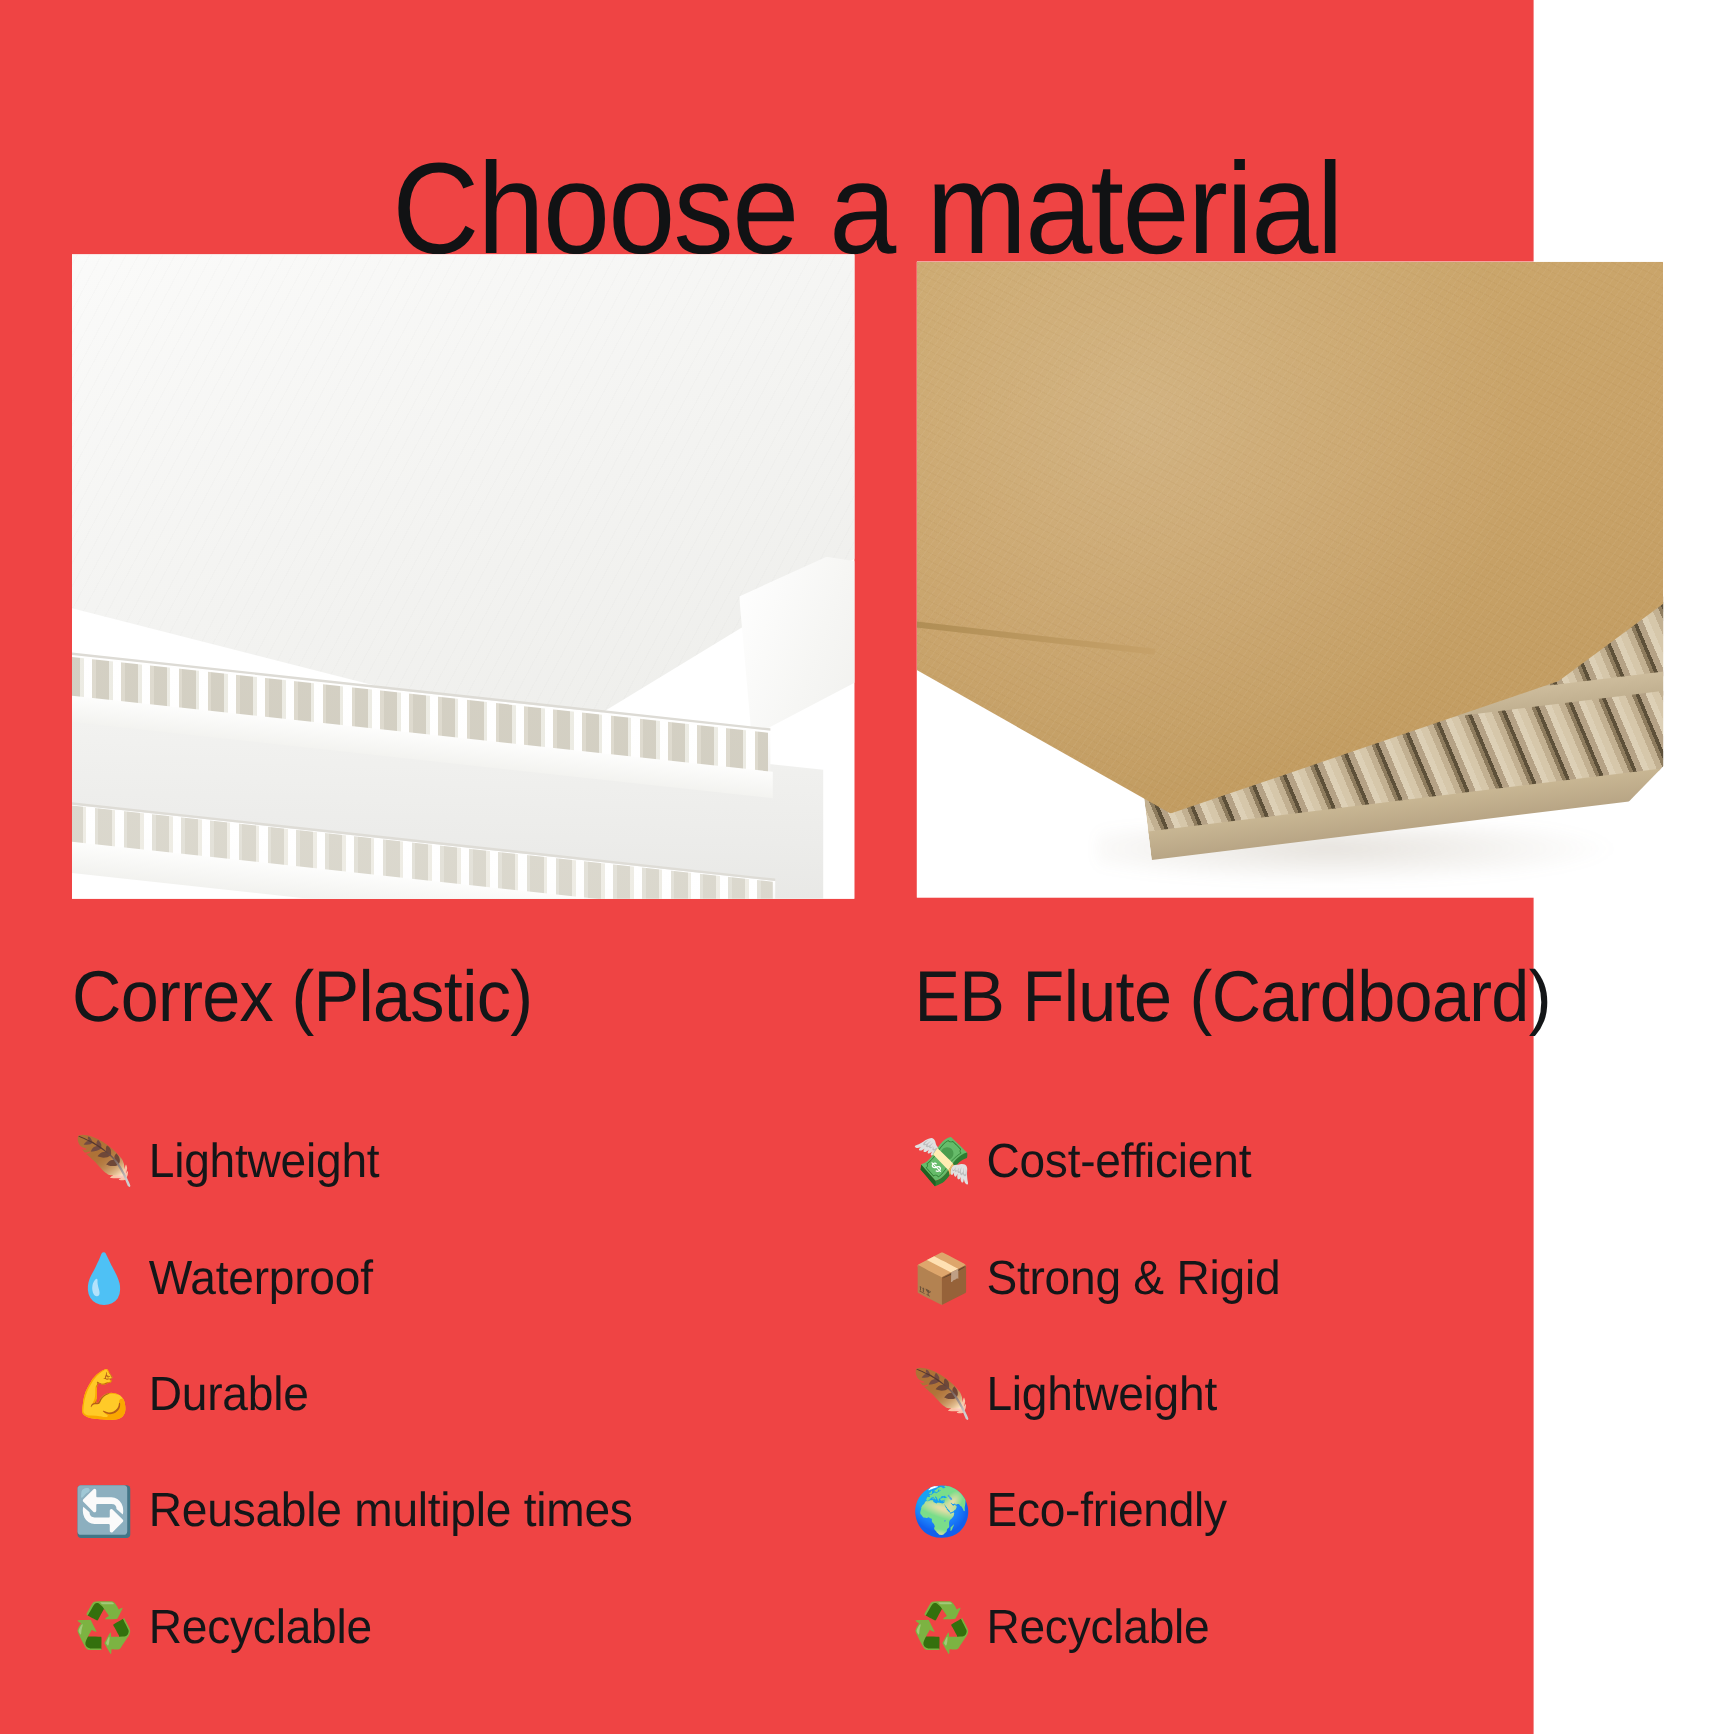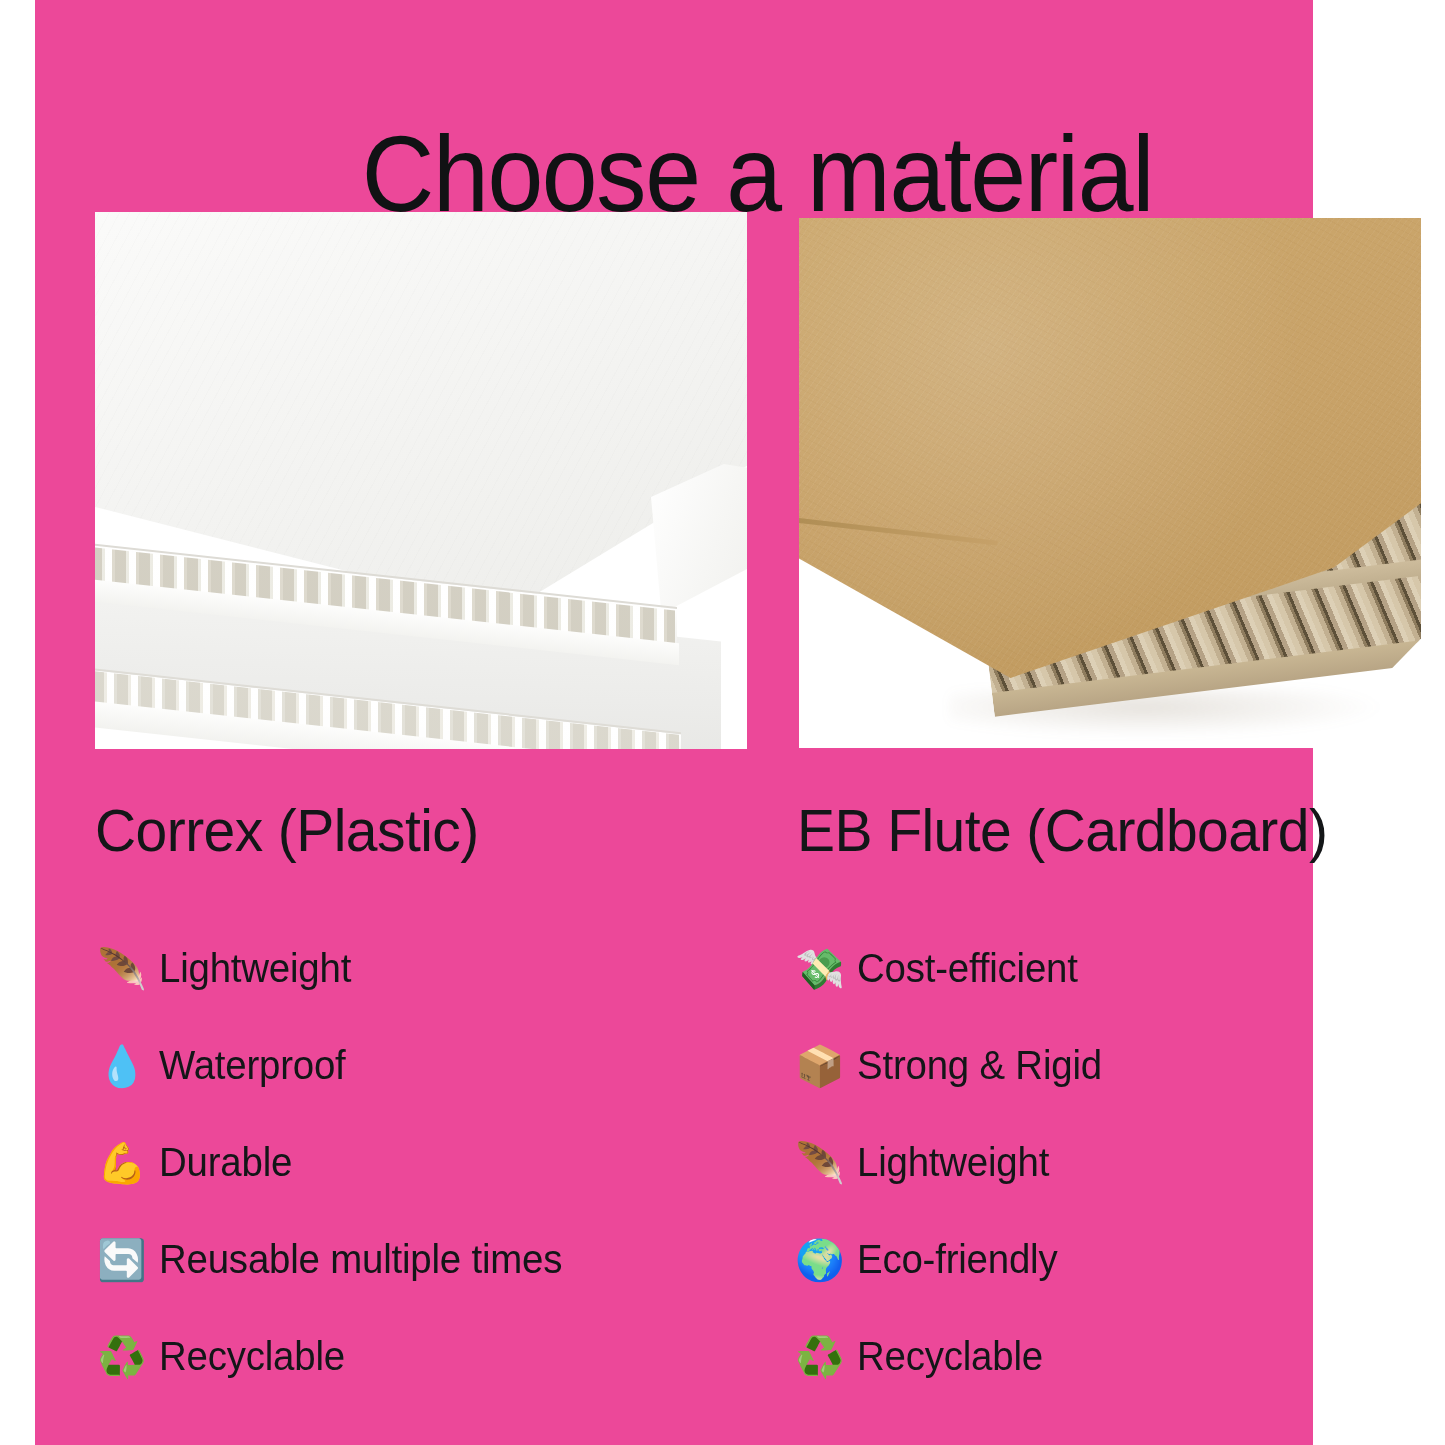--- a/index.html
+++ b/index.html
@@ -13,22 +13,21 @@
     font-family: "Liberation Sans", sans-serif;
     color: #17181a;
     overflow: hidden;
     position: relative;
   }
 
   .page {
     position: relative;
     width: 1278px;
     height: 1445px;
-    background: #ec4899;
-    margin-left: 35px;
+    background: #ef4444;
   }
 
   
   .title {
     position: absolute;
     top: 42px;
     left: 0;
     width: 1445px;
     text-align: center;
     font-size: 108px;

